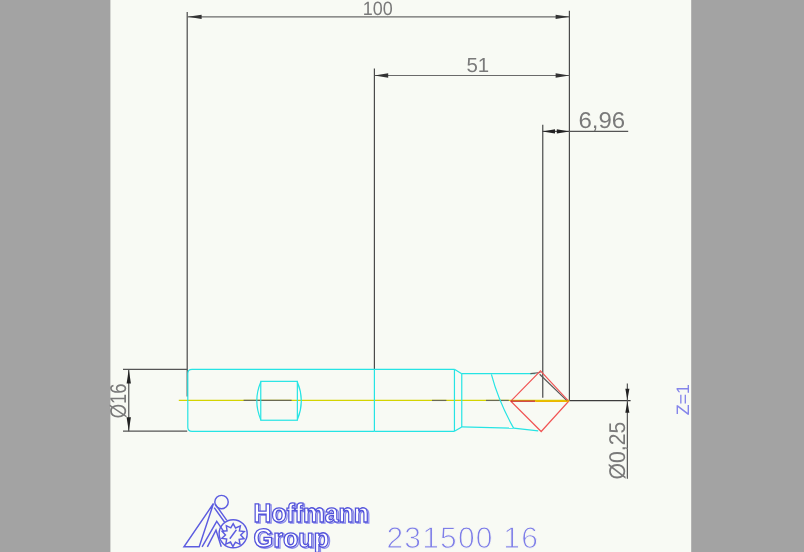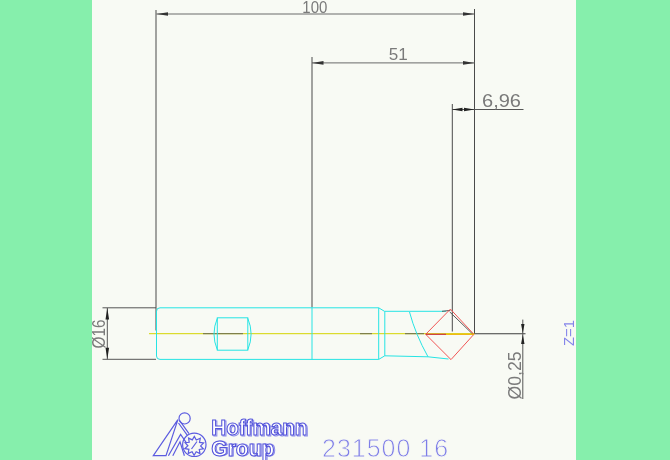--- a/index.html
+++ b/index.html
@@ -1,16 +1,16 @@
 <!DOCTYPE html>
 <html><head>
 <meta charset="utf-8">
 <style>
   html,body{margin:0;padding:0;background:#ffffff;}
-  .page{position:relative;width:670px;height:460px;background:#86efac;overflow:hidden;
+  .page{position:relative;width:670px;height:460px;background:#a3a3a3;overflow:hidden;
         font-family:"Liberation Sans",sans-serif;}
   svg text{font-family:"Liberation Sans",sans-serif;}
 </style>
 </head>
 <body>
 
 <div class="page">
 <svg width="670" height="460" viewBox="0 0 670 460" xmlns="http://www.w3.org/2000/svg">
 
 <rect x="92" y="0" width="484" height="460" fill="#f8faf4"></rect>

